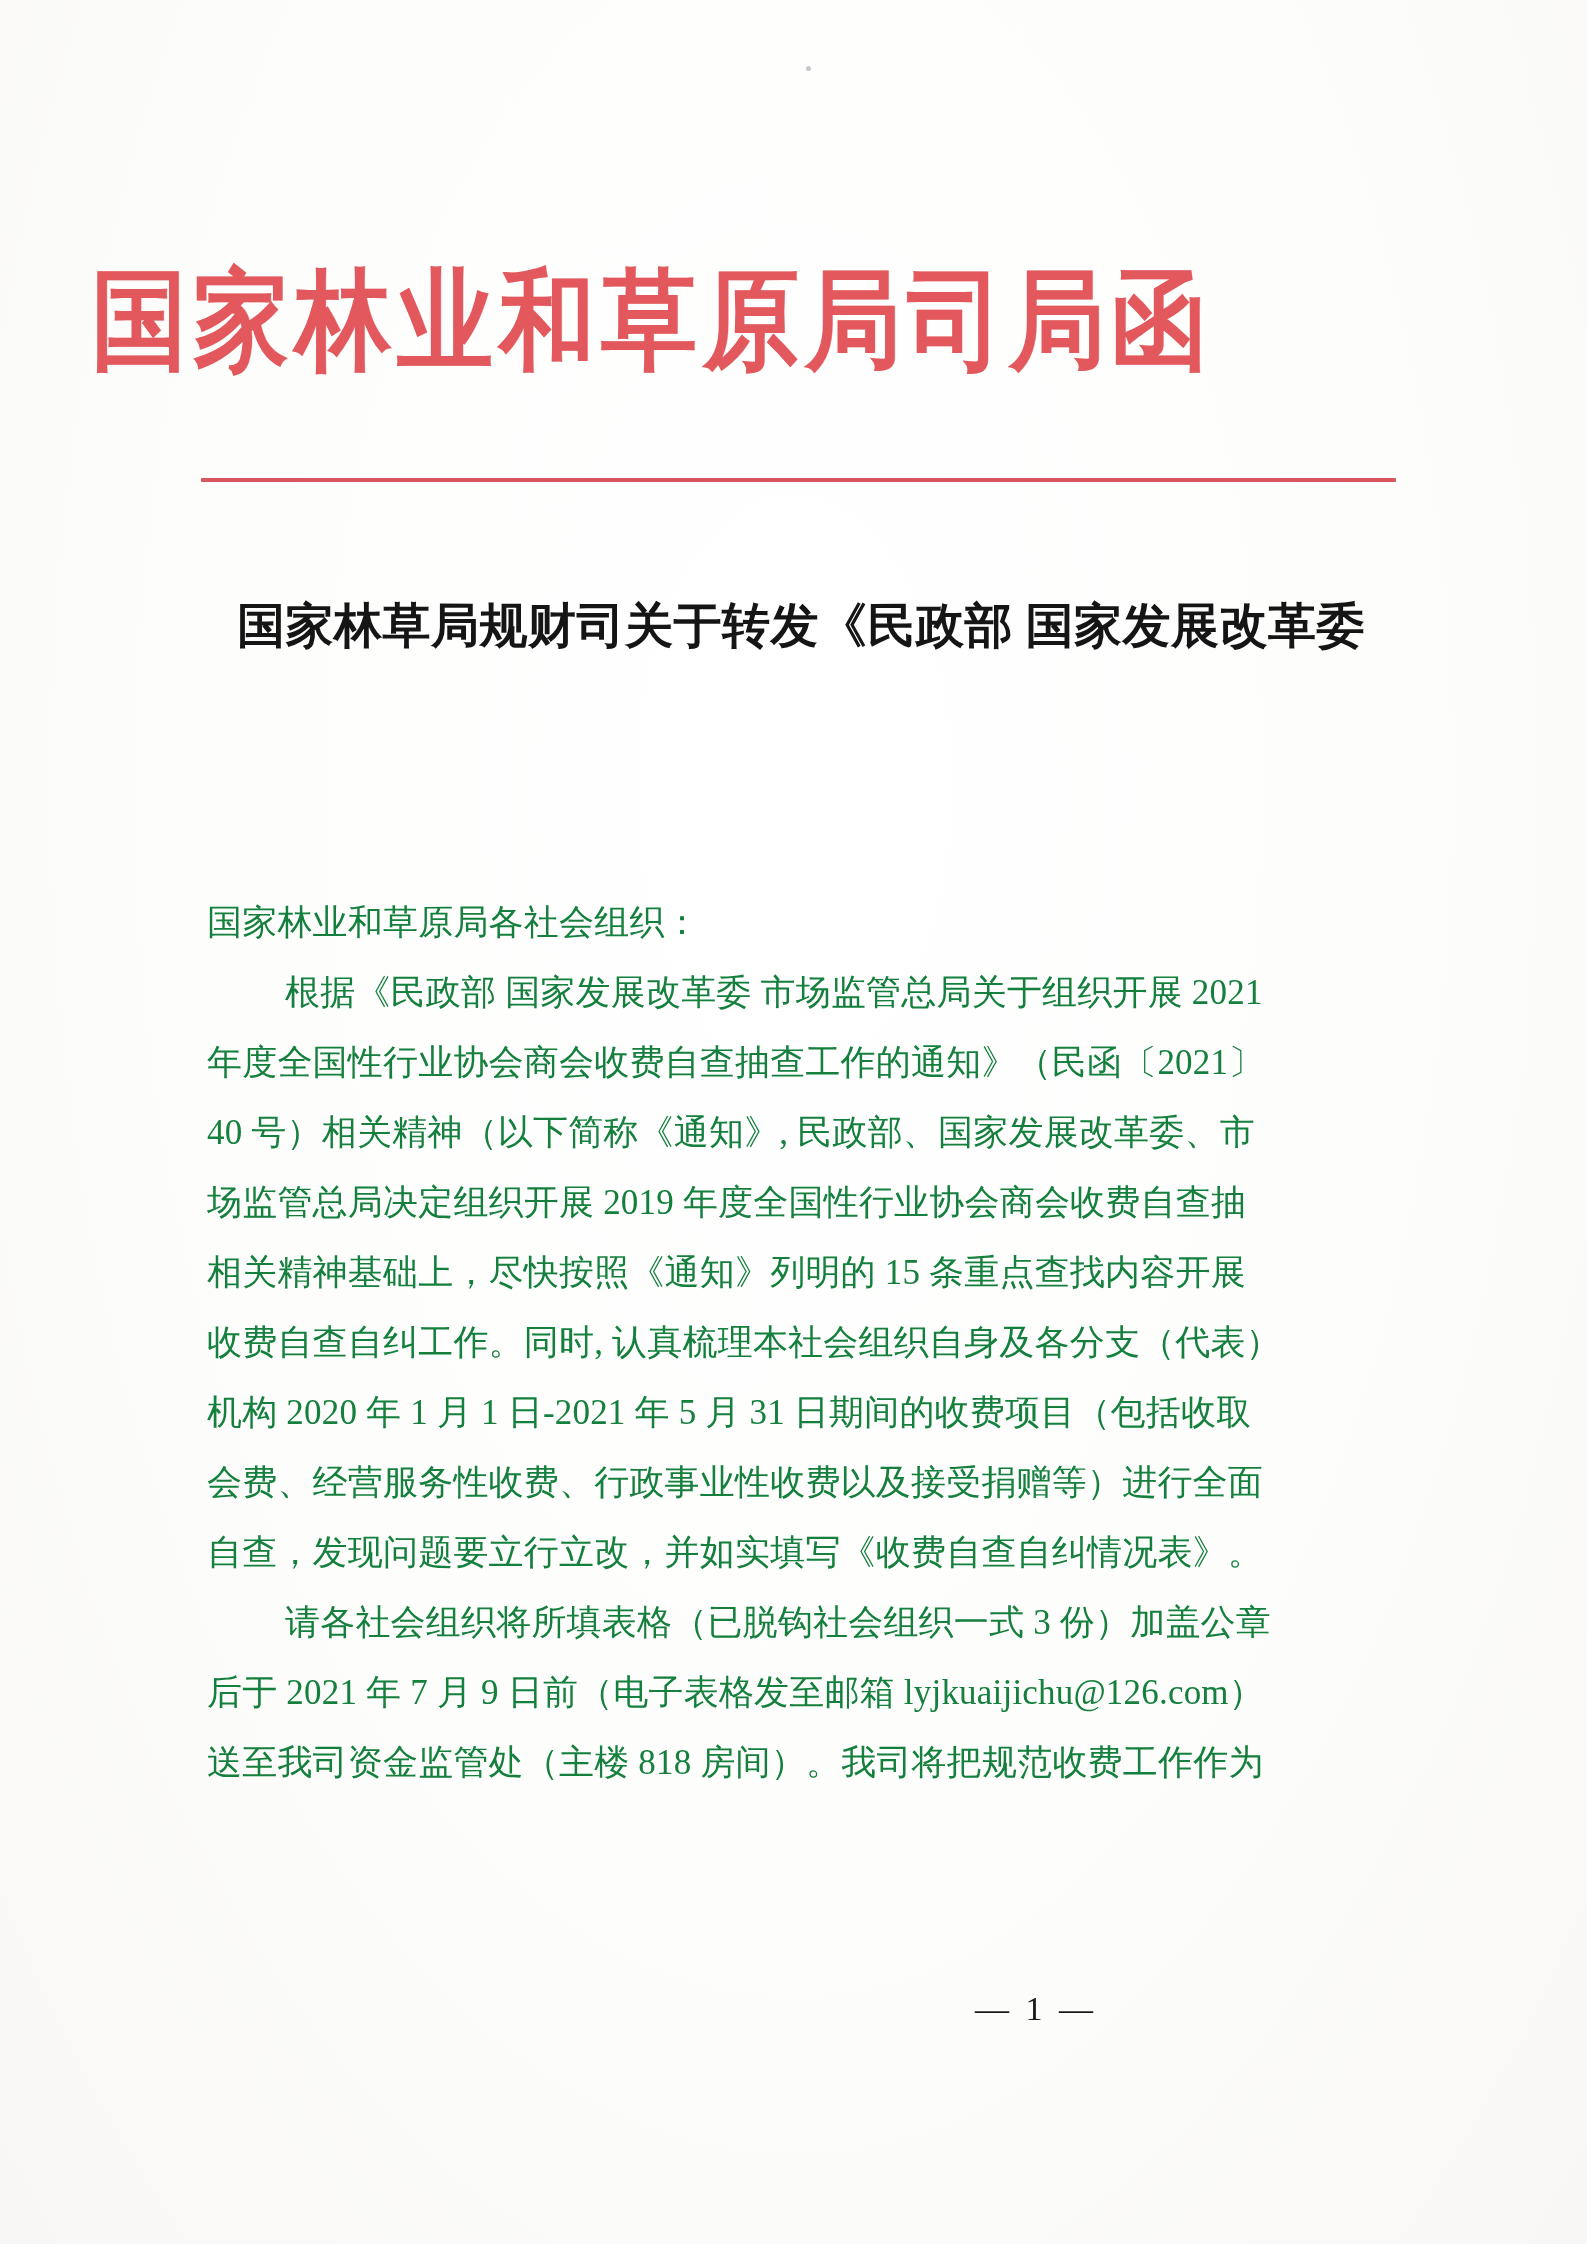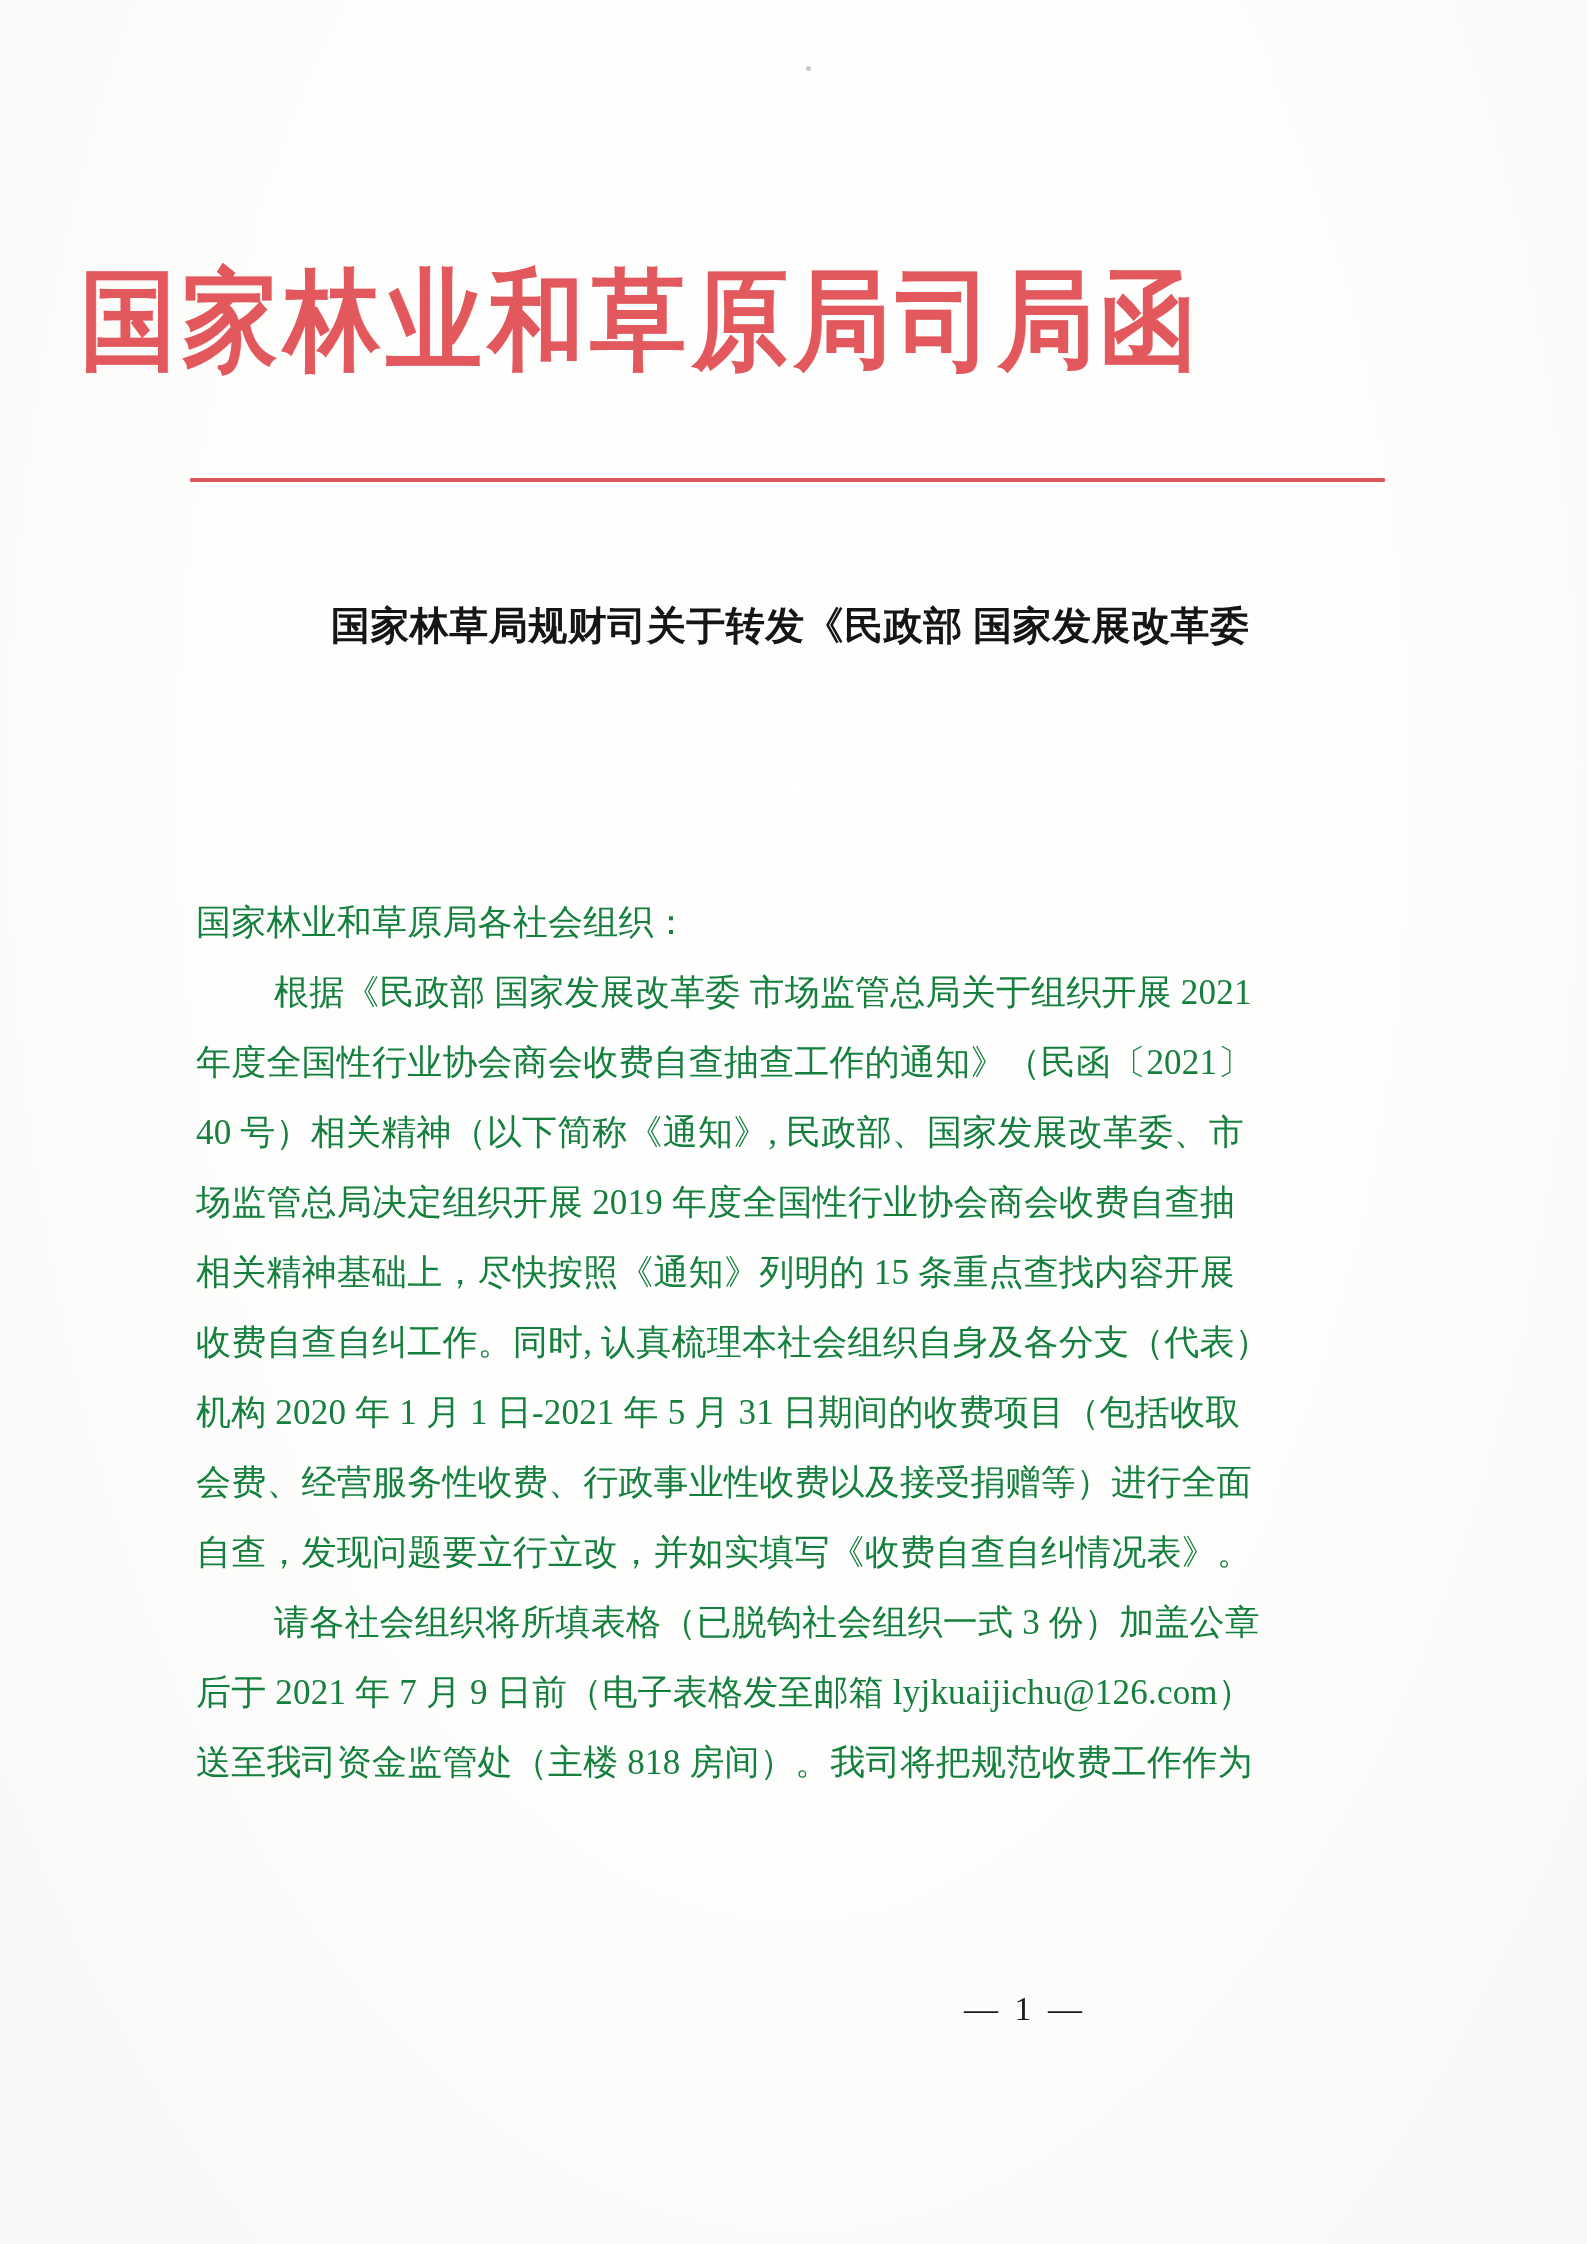--- a/index.html
+++ b/index.html
@@ -23,20 +23,21 @@
     position: absolute;
     inset: 0;
     background:
       radial-gradient(ellipse at 50% 35%, #ffffff 0%, #fdfdfc 55%, #f8f7f5 100%);
     pointer-events: none;
   }
   #content {
     position: relative;
     width: 1282px;
     height: 2244px;
+    margin-left: 11px;
   }
   
   #masthead {
     position: absolute;
     left: 0;
     right: 0;
     top: 262px;
     text-align: center;
   }
   #masthead-title {
@@ -63,21 +64,21 @@
   }
   
   #doc-title {
     position: absolute;
     left: 200px;
     width: 1180px;
     top: 592px;
     text-align: center;
     font-family: "Liberation Serif", "DejaVu Serif", serif;
     font-weight: 700;
-    font-size: 39px;
+    font-size: 48px;
     line-height: 68px;
     color: #151515;
     letter-spacing: 0.5px;
   }
   #doc-title .tline {
     display: block;
     white-space: nowrap;
   }
   
   #body-block {

